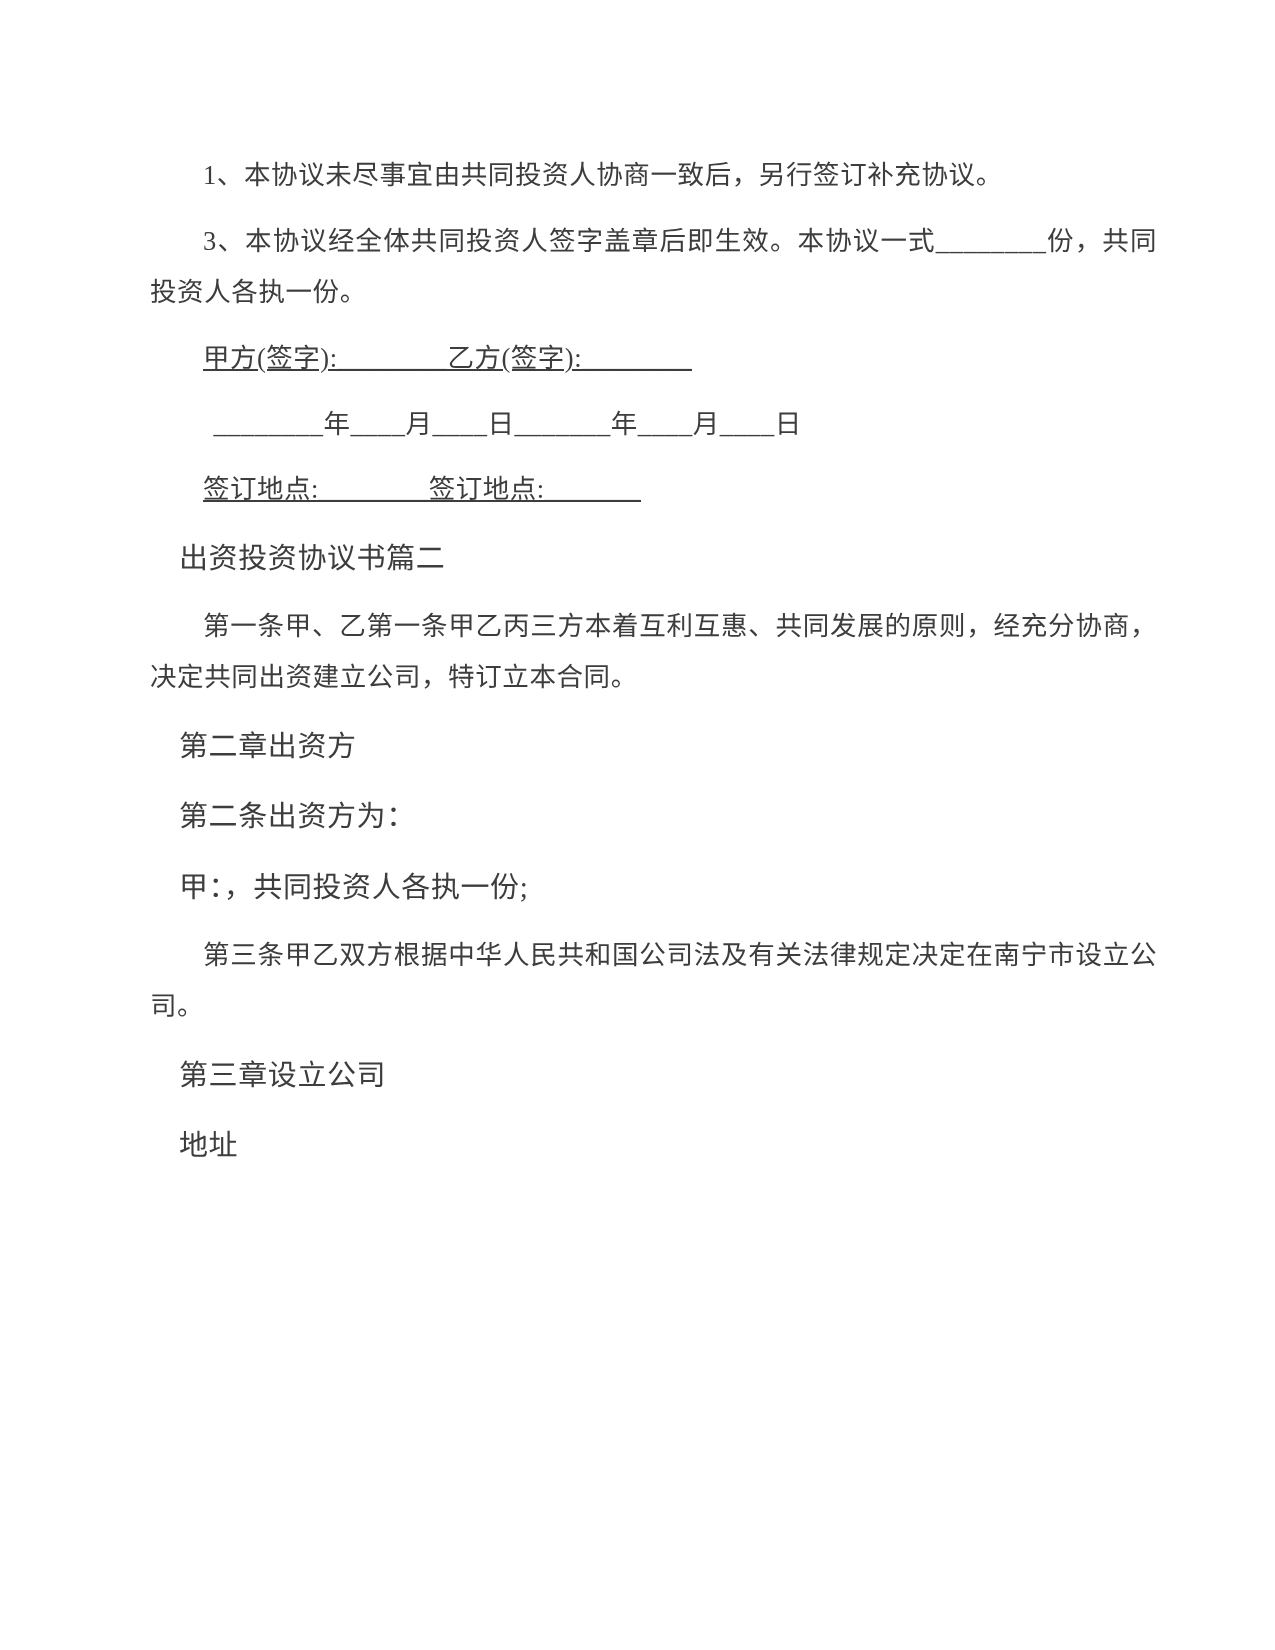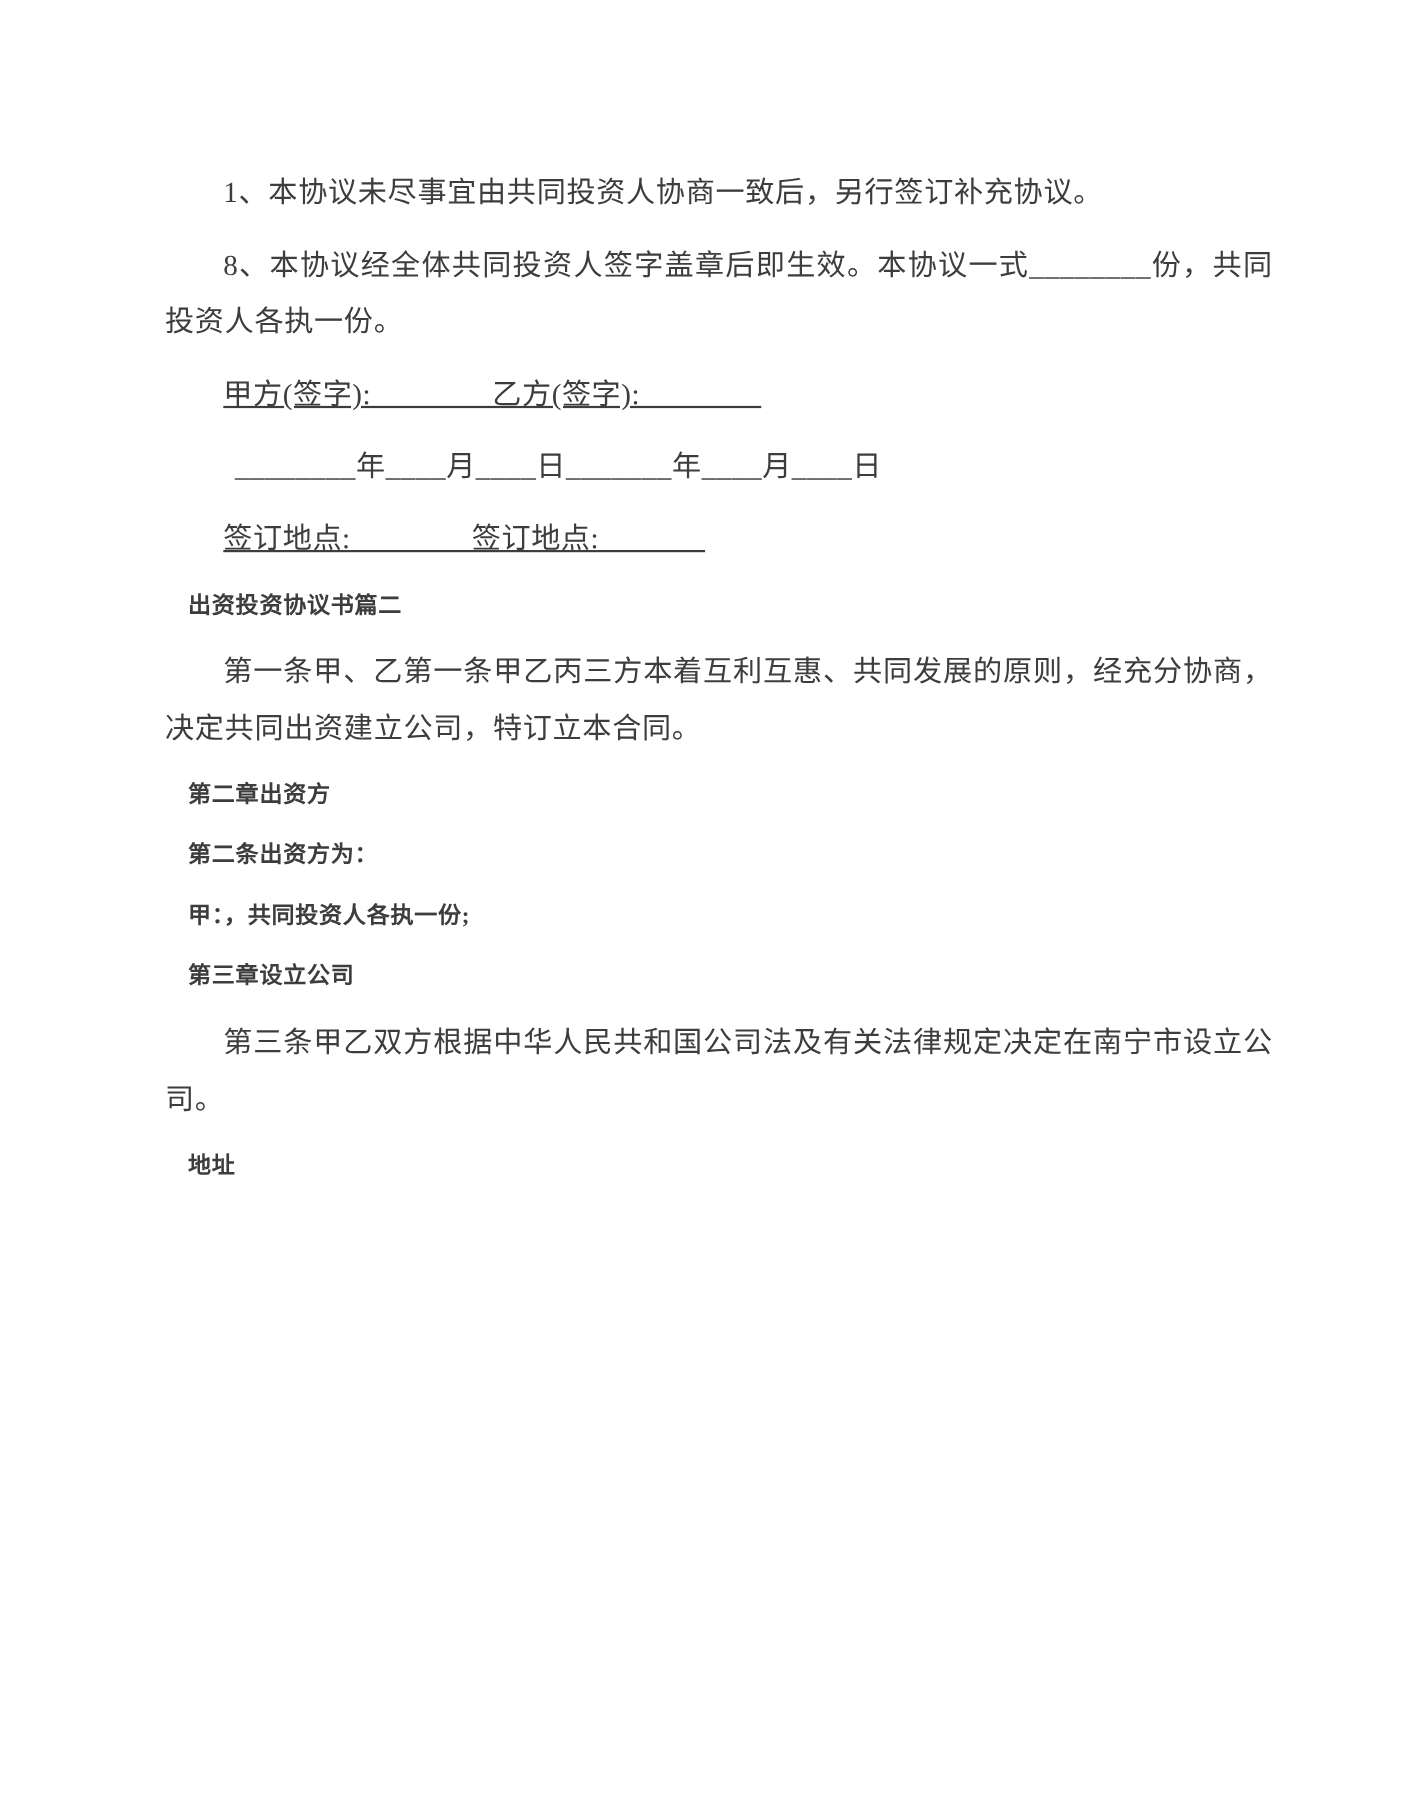--- a/index.html
+++ b/index.html
@@ -33,22 +33,21 @@
     text-align: justify;
     text-justify: inter-ideograph;
     white-space: pre-wrap;
   }
   p.indent {
     text-indent: 2em;
   }
   .heading-line {
     margin: 0 0 14px 0;
     text-indent: 1em;
-    font-size: 21px;
-    font-weight: bold;
+    font-size: 29px;
   }
   .sig-line {
     margin: 0 0 16px 0;
     text-indent: 2em;
     letter-spacing: 0.5px;
     text-decoration: underline;
   }
   .date-line {
     margin: 0 0 16px 0;
     text-indent: 2.4em;
@@ -56,40 +55,40 @@
   }
 </style>
 </head>
 <body>
 
 <div class="page">
   <div class="doc-body">
 
     <p class="para indent">1、本协议未尽事宜由共同投资人协商一致后，另行签订补充协议。</p>
 
-    <p class="para indent">8、本协议经全体共同投资人签字盖章后即生效。本协议一式________份，共同投资人各执一份。</p>
+    <p class="para indent">3、本协议经全体共同投资人签字盖章后即生效。本协议一式________份，共同投资人各执一份。</p>
 
     <p class="para sig-line">甲方(签字):________乙方(签字):________</p>
 
     <p class="para date-line">________年____月____日_______年____月____日</p>
 
     <p class="para sig-line">签订地点:________签订地点:_______</p>
 
     <p class="para heading-line">出资投资协议书篇二</p>
 
     <p class="para indent">第一条甲、乙第一条甲乙丙三方本着互利互惠、共同发展的原则，经充分协商，决定共同出资建立公司，特订立本合同。</p>
 
     <p class="para heading-line">第二章出资方</p>
 
     <p class="para heading-line">第二条出资方为：</p>
 
     <p class="para heading-line">甲：，共同投资人各执一份;</p>
 
 
 
+    <p class="para indent">第三条甲乙双方根据中华人民共和国公司法及有关法律规定决定在南宁市设立公司。</p>
+
     <p class="para heading-line">第三章设立公司</p>
-
-    <p class="para indent">第三条甲乙双方根据中华人民共和国公司法及有关法律规定决定在南宁市设立公司。</p>
 
     <p class="para heading-line">地址</p>
 
   </div>
 </div>
 
 </body></html>

